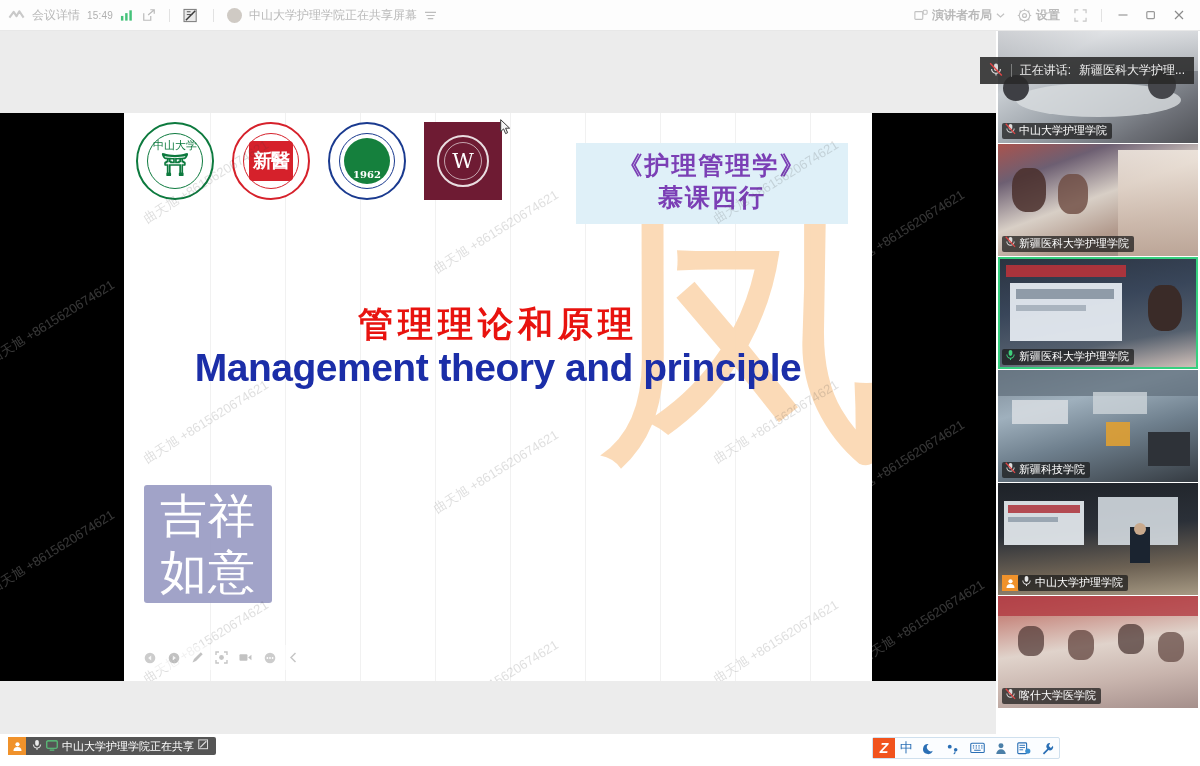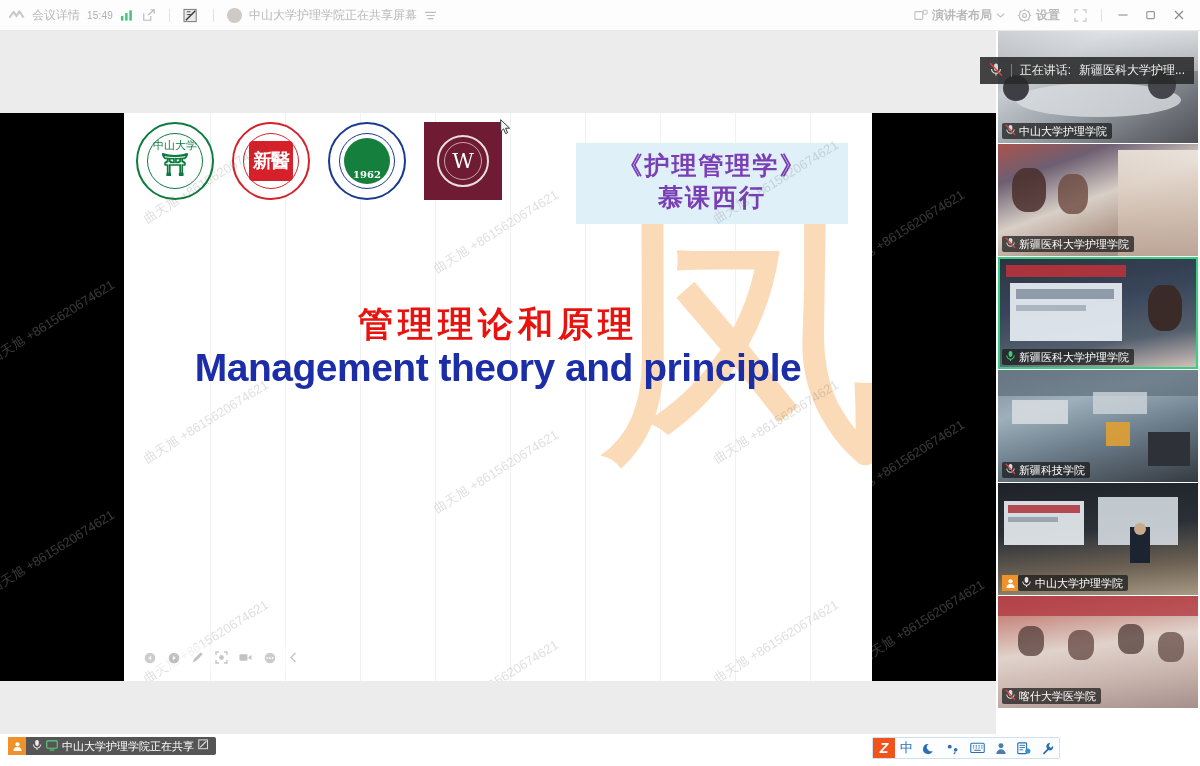--- a/index.html
+++ b/index.html
@@ -134,21 +134,21 @@
   }
   .ppt-bar .pi { width: 13px; height: 13px; opacity: .34; display:flex;
                  align-items:center; justify-content:center; }
 
   
   .strip { position: absolute; right: 0; top: 31px; width: 204px; height: 703px; background: #fff; }
   .tile { position: relative; width: 200px; height: 112px; margin: 0 2px 1px 2px; overflow: hidden; background:#333; }
   .tile.active { outline: 2px solid #36d07f; outline-offset: -2px; }
   .tile-name {
     position: absolute; left: 4px; bottom: 4px; height: 16px;
-    display: flex; align-items: center; gap: 3px; padding: 0 5px 0 3px;
+    display: flex; gap: 3px; padding: 0 5px 0 3px;
     background: rgba(25,25,25,.72); border-radius: 2px;
     color: #fff; font-size: 11px; white-space: nowrap;
   }
   .host-chip { position: absolute; left: 4px; bottom: 4px; width: 16px; height: 16px;
                background: #f0922b; display: flex; align-items: center; justify-content: center; }
   .tile-name.with-host { left: 20px; }
 
   
   .speak-banner {
     position: absolute; right: 6px; top: 26px; height: 27px; z-index: 6;
@@ -314,20 +314,21 @@
         </div>
 
         <div class="course-box">
           <div>《护理管理学》</div>
           <div>慕课西行</div>
         </div>
 
         <div class="title-cn">管理理论和原理</div>
         <div class="title-en">Management theory and principle</div>
 
+        <div class="seal">吉祥如意</div>
 
         <div class="wm">
           <span style="left:10px;  top:60px;">曲天旭 +8615620674621</span>
           <span style="left:10px;  top:300px;">曲天旭 +8615620674621</span>
           <span style="left:10px;  top:520px;">曲天旭 +8615620674621</span>
           <span style="left:300px; top:110px;">曲天旭 +8615620674621</span>
           <span style="left:300px; top:350px;">曲天旭 +8615620674621</span>
           <span style="left:300px; top:560px;">曲天旭 +8615620674621</span>
           <span style="left:580px; top:60px;">曲天旭 +8615620674621</span>
           <span style="left:580px; top:300px;">曲天旭 +8615620674621</span>

